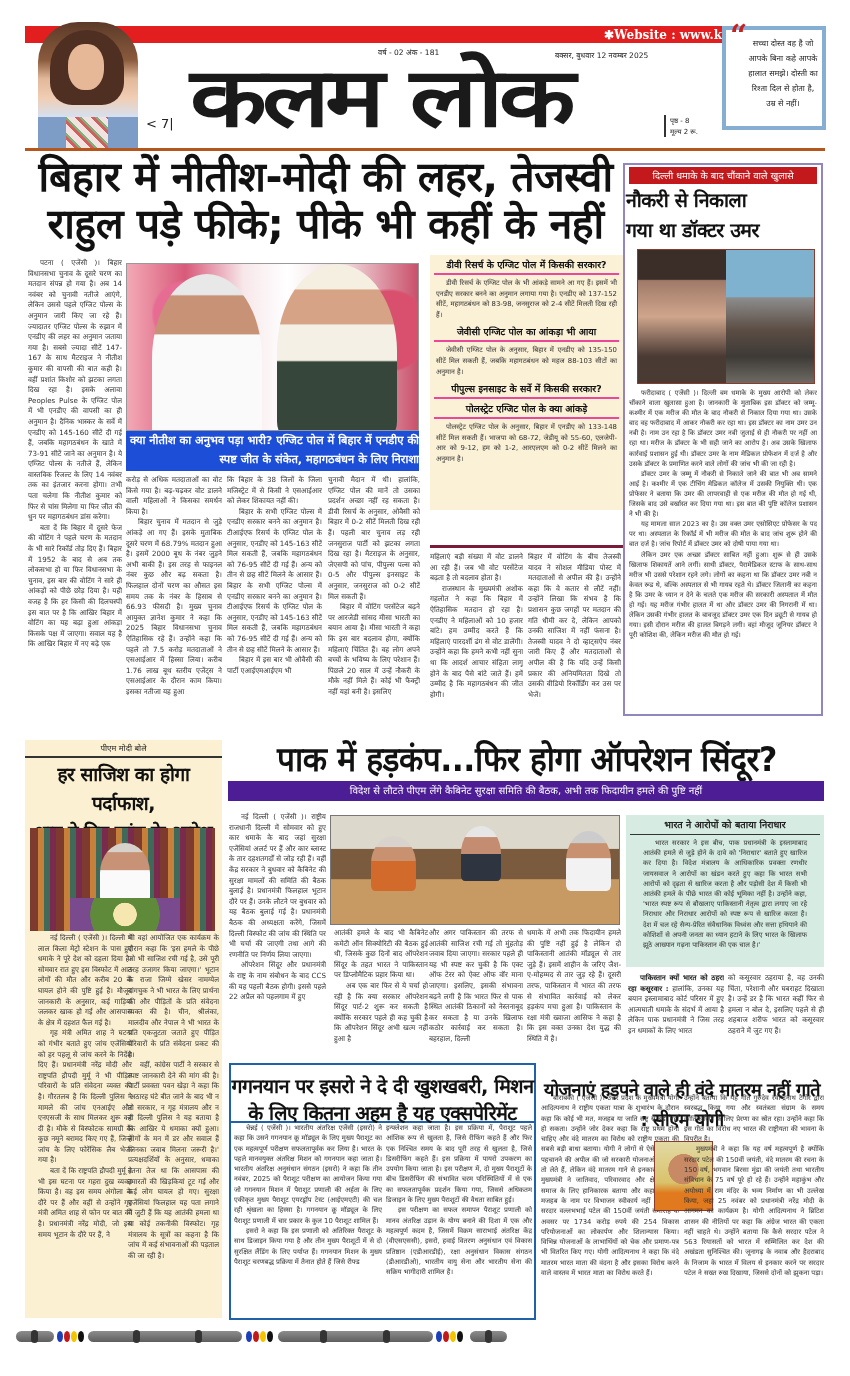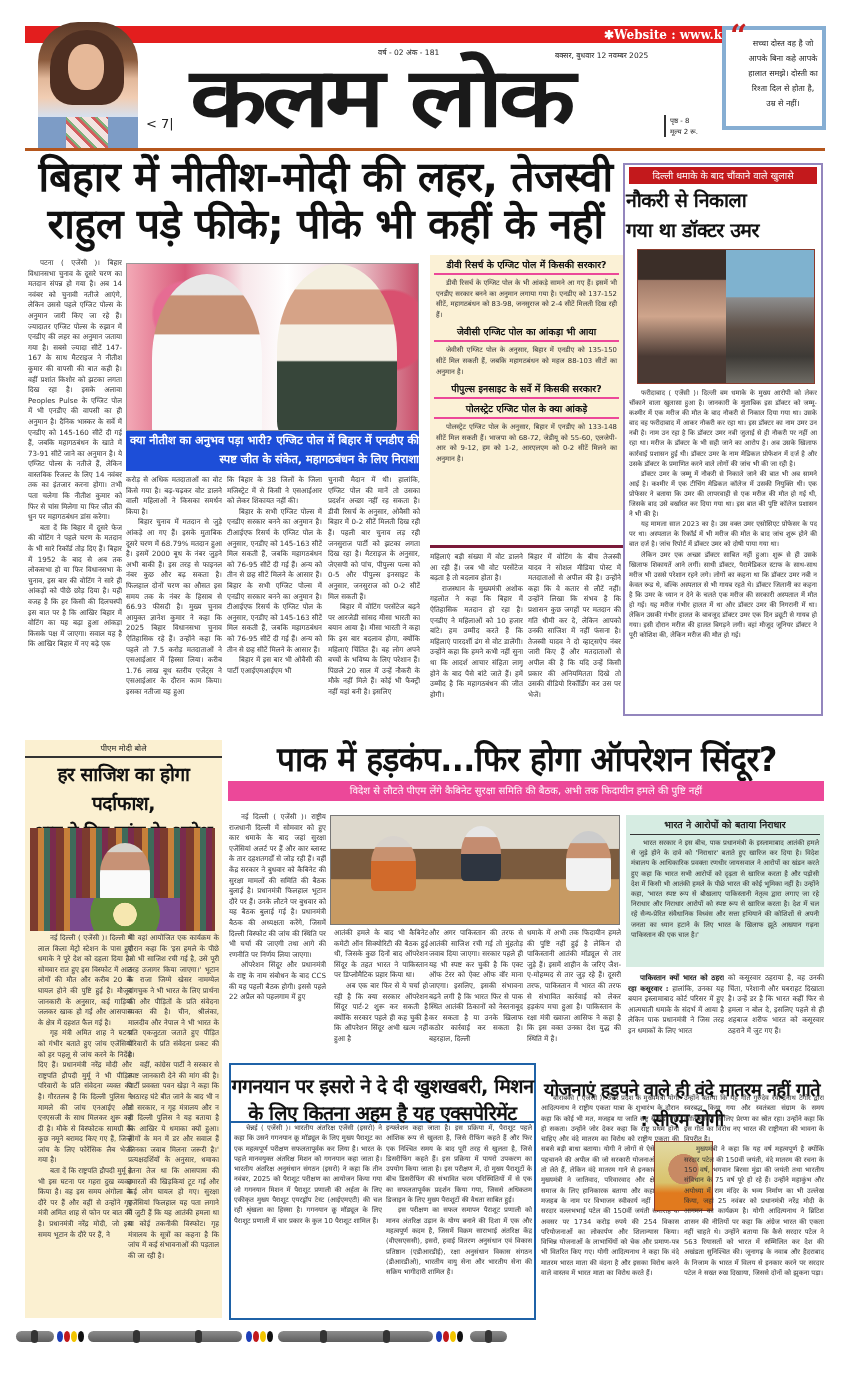--- a/index.html
+++ b/index.html
@@ -44,21 +44,21 @@
 #blast-h{left:626px;top:186px;width:194px;text-align:left;font-size:19.5px;line-height:30px}
 #blastphoto{left:637px;top:249px;width:178px;height:135px;border:1px solid #8c3a2b;overflow:hidden;display:flex}
 #blastphoto .l{width:50%;background:linear-gradient(180deg,#3b2e28 0 22%,#a07a68 23%,#cfa58c 50%,#4a3a34 80%)}
 #blastphoto .r{width:50%;background:linear-gradient(180deg,#7fb2cf 0 35%,#8d8d8d 36%,#5b4d44 60%,#3d3a36 80%,#6e6b64)}
 
 #modibox{left:25px;top:740px;width:197px;height:578px;background:#fbf0d1}
 #modi-tag{left:25px;top:742px;width:197px;text-align:center;font-size:8px;font-family:"DejaVu Sans",sans-serif;border-bottom:2px solid #333;padding-bottom:3px}
 #modi-h{left:25px;top:760px;width:197px;text-align:center;font-size:19px;line-height:29px}
 #modiphoto{left:30px;top:828px;width:185px;height:103px;overflow:hidden;background:repeating-linear-gradient(90deg,#7c3b2e 0 8px,#c6803a 8px 14px,#3f6a5a 14px 20px,#7a2b4d 20px 26px)}
 #op-h{left:228px;top:737px;width:598px;text-align:center;font-size:34px;line-height:44px;transform:scaleX(0.93)}
-#op-sub{left:228px;top:781px;width:596px;height:20px;background:#ec4899;color:#fff;text-align:center;font-size:10px;line-height:20px;font-family:"DejaVu Sans",sans-serif}
+#op-sub{left:228px;top:781px;width:596px;height:20px;background:#4c1d95;color:#fff;text-align:center;font-size:10px;line-height:20px;font-family:"DejaVu Sans",sans-serif}
 #cabinetphoto{left:330px;top:815px;width:290px;height:110px;overflow:hidden;border:1px solid #777;background:linear-gradient(180deg,#ddd8cc 0 30%,#7b5b3e 31% 58%,#c79a63 59% 100%)}
 #indiabox{left:626px;top:815px;width:198px;height:152px;background:#d6ece2}
 #india-h{font-family:"DejaVu Sans",sans-serif;font-weight:bold;font-size:9.5px;text-align:center;margin:3px 4px 0;border-bottom:1.5px solid #333;padding-bottom:3px}
 #isro{left:229px;top:1063px;width:307px;height:60px;border:2px solid #1f62a7}
 #isro-h{left:229px;top:1063px;width:307px;text-align:center;font-size:19.5px;line-height:27px;padding-top:10px}
 #isrobox-bottom{left:229px;top:1123px;width:307px;height:197px;border:2px solid #1f62a7;border-top:none}
 #yogi-h{left:538px;top:1075px;width:288px;text-align:center;font-size:18px;line-height:30px}
 #yogiphoto{left:654px;top:1141px;width:59px;height:70px;border:1.5px solid #8c3a2b;overflow:hidden;background:radial-gradient(circle at 50% 40%,#c88a64 0 30%,transparent 31%),linear-gradient(180deg,#e2d9a3,#d9c26b 60%,#e17a1e 75%)}
 
 .pill{position:absolute;top:1331px;height:11px;border-radius:6px;background:linear-gradient(180deg,#8d8d8d,#5e5e5e)}
@@ -196,39 +196,40 @@
 </div>
 <div class="col txt" style="left:429px;top:928px;width:94px;height:130px">
   <p style="text-indent:0">और अगर पाकिस्तान की तरफ से आतंकी साजिश रची गई तो मुंहतोड़ जवाब दिया जाएगा। सरकार पहले ही यह भी स्पष्ट कर चुकी है कि एक्ट ऑफ टेरर को ऐक्ट ऑफ वॉर माना जाएगा। इसलिए, इसकी संभावना बढ़ने लगी है कि भारत फिर से पाक स्थित आतंकी ठिकानों को नेस्तनाबूद कर सकता है या उनके खिलाफ कठोर कार्रवाई कर सकता है। बहरहाल, दिल्ली</p>
 </div>
 <div class="col txt" style="left:527px;top:928px;width:94px;height:130px">
   <p style="text-indent:0">धमाके में अभी तक फिदायीन हमले की पुष्टि नहीं हुई है लेकिन दो पाकिस्तानी आतंकी मॉड्यूल से तार जुड़े हैं। इसमें शाहीन के जरिए जैश-ए-मोहम्मद से तार जुड़ रहे हैं। दूसरी तरफ, पाकिस्तान में भारत की तरफ से संभावित कार्रवाई को लेकर हड़कंप मचा हुआ है। पाकिस्तान के रक्षा मंत्री ख्वाजा आसिफ ने कहा है कि इस वक्त उनका देश युद्ध की स्थिति में है।</p>
 </div>
 
 <div class="abs" id="indiabox">
   <div id="india-h">भारत ने आरोपों को बताया निराधार</div>
-  <div class="txt" style="padding:3px 5px;font-size:6.8px;line-height:10.2px">
+  <div class="txt" style="padding:3px 17px;font-size:6.8px;line-height:10.2px">
     <p>भारत सरकार ने इस बीच, पाक प्रधानमंत्री के इस्लामाबाद आतंकी हमले से जुड़े होने के दावे को 'निराधार' बताते हुए खारिज कर दिया है। विदेश मंत्रालय के आधिकारिक प्रवक्ता रणधीर जायसवाल ने आरोपों का खंडन करते हुए कहा कि भारत सभी आरोपों को दृढ़ता से खारिज करता है और पड़ोसी देश में किसी भी आतंकी हमले के पीछे भारत की कोई भूमिका नहीं है। उन्होंने कहा, 'भारत स्पष्ट रूप से बौखलाए पाकिस्तानी नेतृत्व द्वारा लगाए जा रहे निराधार और निराधार आरोपों को स्पष्ट रूप से खारिज करता है। देश में चल रहे सैन्य-प्रेरित संवैधानिक विध्वंस और सत्ता हथियाने की कोशिशों से अपनी जनता का ध्यान हटाने के लिए भारत के खिलाफ झूठे आख्यान गढ़ना पाकिस्तान की एक चाल है।'</p>
   </div>
 </div>
 <div class="col txt" style="left:628px;top:973px;width:96px;height:85px">
   <p><b>पाकिस्तान क्यों भारत को ठहरा रहा कसूरवार :</b> <span>हालांकि, उनका यह बयान इस्लामाबाद कोर्ट परिसर में हुए आत्मघाती धमाके के संदर्भ में आया है लेकिन पाक प्रधानमंत्री ने जिस तरह इन धमाकों के लिए भारत</span></p>
 </div>
 <div class="col txt" style="left:728px;top:973px;width:96px;height:85px">
   <p style="text-indent:0">को कसूरवार ठहराया है, वह उनकी चिंता, परेशानी और घबराहट दिखाता है। उन्हें डर है कि भारत कहीं फिर से हमला न बोल दे, इसलिए पहले से ही शहबाज शरीफ भारत को कसूरवार ठहराने में जुट गए हैं।</p>
 </div>
 
 <div class="abs" id="isro"></div>
 <div class="abs hl" id="isro-h">
   <div>गगनयान पर इसरो ने दे दी खुशखबरी, मिशन</div>
   <div>के लिए कितना अहम है यह एक्सपेरिमेंट</div>
 </div>
 <div class="abs" id="isrobox-bottom"></div>
 <div class="col txt" style="left:234px;top:1123px;width:148px;height:195px;font-size:6.8px;line-height:10.3px">
   <p>चेन्नई ( एजेंसी )। भारतीय अंतरिक्ष एजेंसी (इसरो) ने कहा कि उसने गगनयान क्रू मॉड्यूल के लिए मुख्य पैराशूट का एक महत्वपूर्ण परीक्षण सफलतापूर्वक कर लिया है। भारत के पहले मानवयुक्त अंतरिक्ष मिशन को गगनयान कहा जाता है। भारतीय अंतरिक्ष अनुसंधान संगठन (इसरो) ने कहा कि तीन नवंबर, 2025 को पैराशूट परीक्षण का आयोजन किया गया जो गगनयान मिशन में पैराशूट प्रणाली की अर्हता के लिए एकीकृत मुख्य पैराशूट एयरड्रॉप टेस्ट (आईएमएटी) की चल रही श्रृंखला का हिस्सा है। गगनयान क्रू मॉड्यूल के लिए पैराशूट प्रणाली में चार प्रकार के कुल 10 पैराशूट शामिल हैं।</p>
+  <p>इसरो ने कहा कि इस प्रणाली को अतिरिक्त पैराशूट के साथ डिजाइन किया गया है और तीन मुख्य पैराशूटों में से दो सुरक्षित लैंडिंग के लिए पर्याप्त हैं। गगनयान मिशन के मुख्य पैराशूट चरणबद्ध प्रक्रिया में तैनात होते हैं जिसे रीफ्ड</p>
 </div>
 <div class="col txt" style="left:386px;top:1123px;width:146px;height:195px;font-size:6.8px;line-height:10.3px">
   <p style="text-indent:0">इन्फ्लेशन कहा जाता है। इस प्रक्रिया में, पैराशूट पहले आंशिक रूप से खुलता है, जिसे रीफिंग कहते हैं और फिर एक निश्चित समय के बाद पूरी तरह से खुलता है, जिसे डिसरीफिंग कहते हैं। इस प्रक्रिया में पायरो उपकरण का उपयोग किया जाता है। इस परीक्षण में, दो मुख्य पैराशूटों के बीच डिसरीफिंग की संभावित चरम परिस्थितियों में से एक का सफलतापूर्वक प्रदर्शन किया गया, जिससे अधिकतम डिजाइन के लिए मुख्य पैराशूटों की वैधता साबित हुई।</p>
   <p>इस परीक्षण का सफल समापन पैराशूट प्रणाली को मानव अंतरिक्ष उड़ान के योग्य बनाने की दिशा में एक और महत्वपूर्ण कदम है, जिसमें विक्रम साराभाई अंतरिक्ष केंद्र (वीएसएससी), इसरो, हवाई वितरण अनुसंधान एवं विकास प्रतिष्ठान (एडीआरडीई), रक्षा अनुसंधान विकास संगठन (डीआरडीओ), भारतीय वायु सेना और भारतीय सेना की सक्रिय भागीदारी शामिल है।</p>
 </div>
 
 <div class="abs hl" id="yogi-h">योजनाएं हड़पने वाले ही वंदे मातरम नहीं गाते : सीएम योगी</div>
 <div class="col txt" style="left:541px;top:1093px;width:138px;height:226px;font-size:6.8px;line-height:10.3px">
   <p>बाराबंकी ( एजेंसी )। उत्तर प्रदेश के मुख्यमंत्री योगी आदित्यनाथ ने राष्ट्रीय एकता यात्रा के शुभारंभ के दौरान कहा कि कोई भी मत, मजहब या जाति राष्ट्र से बड़ा नहीं हो सकता। उन्होंने जोर देकर कहा कि राष्ट्र प्रथम होना चाहिए और वंदे मातरम का विरोध को राष्ट्रीय एकता की सबसे बड़ी बाधा बताया। योगी ने लोगों से ऐसे लोगों को पहचानने की अपील की जो सरकारी योजनाओं का लाभ तो लेते हैं, लेकिन वंदे मातरम गाने से इनकार करते हैं। मुख्यमंत्री ने जातिवाद, परिवारवाद और क्षेत्रवाद को समाज के लिए हानिकारक बताया और कहा कि मत-मजहब के नाम पर विभाजन स्वीकार्य नहीं है। उन्होंने सरदार वल्लभभाई पटेल की 150वीं जयंती समारोह के अवसर पर 1734 करोड़ रुपये की 254 विकास परियोजनाओं का लोकार्पण और शिलान्यास किया। विभिन्न योजनाओं के लाभार्थियों को चेक और प्रमाण-पत्र भी वितरित किए गए। योगी आदित्यनाथ ने कहा कि वंदे मातरम भारत माता की वंदना है और इसका विरोध करने वाले वास्तव में भारत माता का विरोध करते हैं।</p>
 </div>

